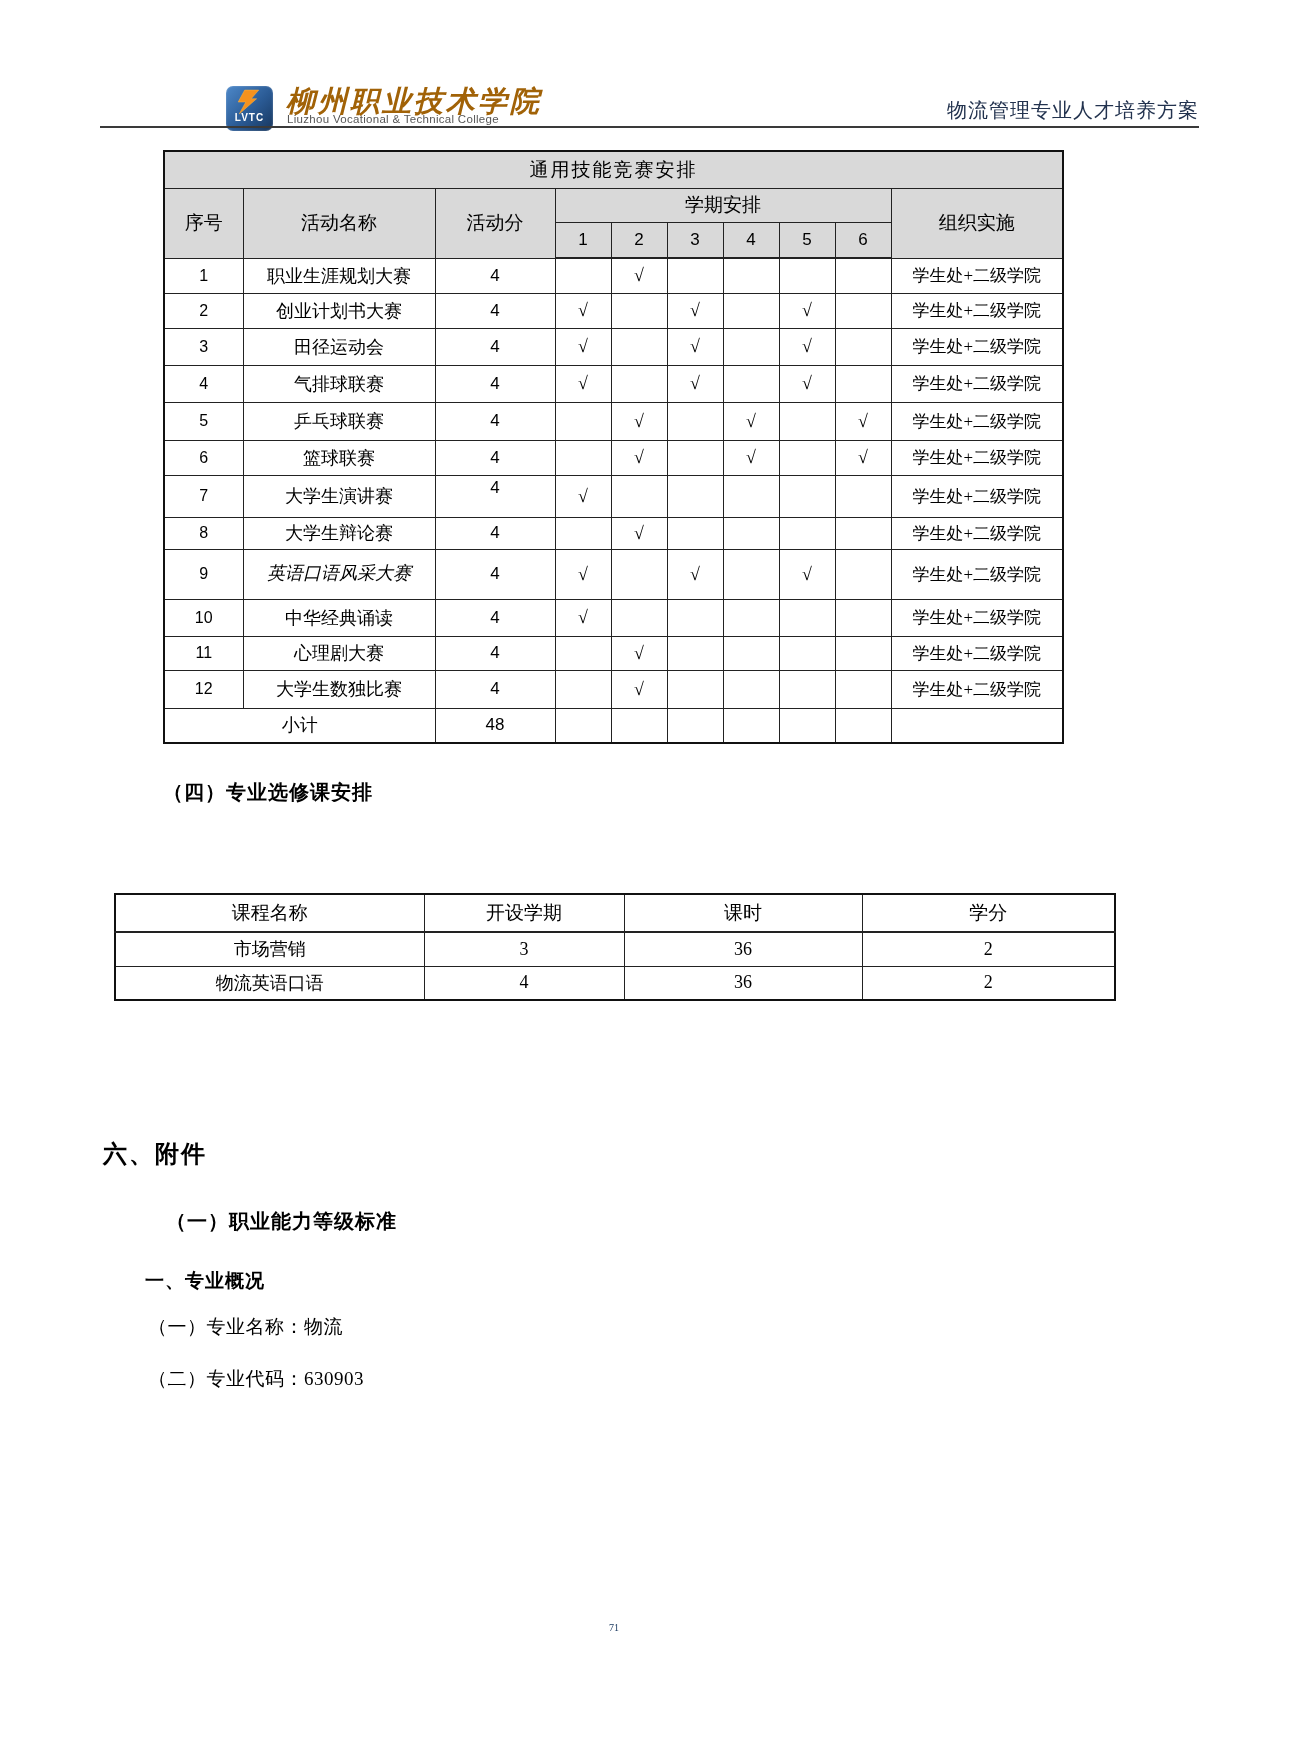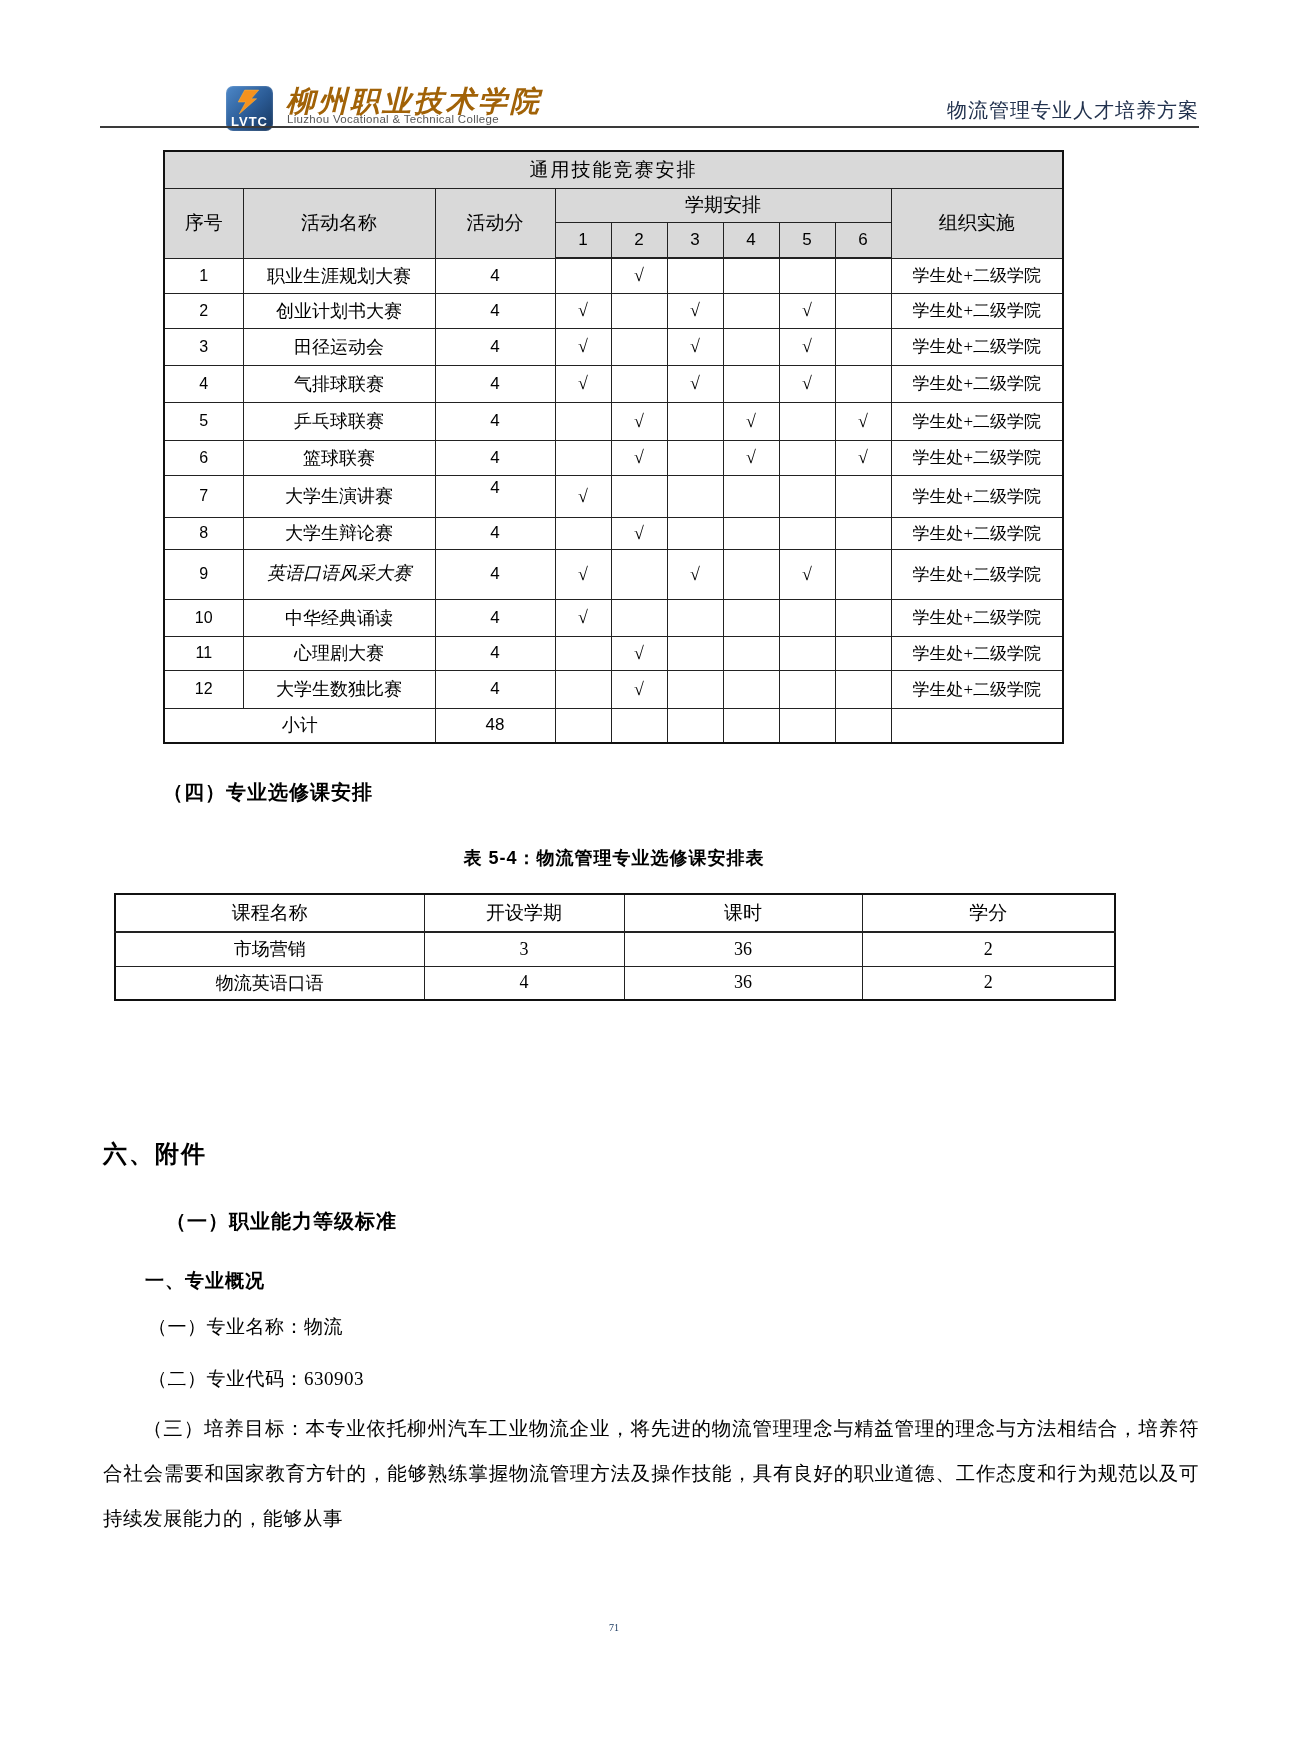--- a/index.html
+++ b/index.html
@@ -5,22 +5,22 @@
   html,body{margin:0;padding:0;background:#e8e8e8;}
   .page{position:relative;width:1299px;height:1754px;background:#ffffff;margin:0 auto;
         font-family:"Liberation Serif","DejaVu Serif",serif;color:#000;overflow:hidden;}
   .abs{position:absolute;}
 
   
   .logo{left:226px;top:86px;width:47px;height:45px;border-radius:7px;
         background:linear-gradient(135deg,#4d88c9 0%,#2a5a94 55%,#17365d 100%);
         box-shadow:inset 0 0 2px rgba(255,255,255,.4);}
   .logo svg{position:absolute;left:9px;top:3px;}
-  .logo-abbr{position:absolute;left:0;right:0;bottom:2px;text-align:center;color:#fff;
-        font-family:"Liberation Sans","DejaVu Sans",sans-serif;font-size:13px;font-weight:bold;letter-spacing:1px;}
+  .logo-abbr{position:absolute;left:0;right:0;bottom:8px;text-align:center;color:#fff;
+        font-family:"Liberation Sans","DejaVu Sans",sans-serif;font-size:10px;font-weight:bold;letter-spacing:1px;}
   .college-zh{left:286px;top:82px;font-size:29px;font-weight:bold;font-style:italic;
         color:#a16207;letter-spacing:3px;white-space:nowrap;}
   .college-en{left:287px;top:113px;font-size:11.5px;color:#575757;
         font-family:"Liberation Sans","DejaVu Sans",sans-serif;letter-spacing:.3px;white-space:nowrap;}
   .doc-title{right:100px;top:97px;font-size:20px;color:#22324e;letter-spacing:1px;white-space:nowrap;}
   .header-rule{left:100px;top:126px;width:1099px;height:2px;background:#3a3a3a;}
 
   
   table{border-collapse:collapse;table-layout:fixed;}
   .t1{left:163px;top:150px;width:899px;border:2px solid #111;}
@@ -260,21 +260,20 @@
           <td class="c-chk"></td>
           <td class="c-chk"></td>
           <td class="c-chk"></td>
           <td class="c-chk"></td>
           <td class="c-org"></td>
         </tr>
       </tbody>
   </table>
 
   <div class="abs h-sans h4">（四）专业选修课安排</div>
-  <div class="abs h-sans t2-caption">表 5-4：物流管理专业选修课安排表</div>
   <table class="abs t2">
     <colgroup>
       <col style="width:309px">
         <col style="width:200px">
         <col style="width:238px">
         <col style="width:253px">
     </colgroup>
     <thead>
         <tr style="height:38px" id="t2-head">
           <th>课程名称</th>
@@ -297,16 +296,15 @@
           <td>2</td>
         </tr>
       </tbody>
   </table>
 
   <div class="abs h-sans h6">六、附件</div>
   <div class="abs h-sans h-ability">（一）职业能力等级标准</div>
   <div class="abs h-sans h-overview">一、专业概况</div>
   <div class="abs item item1">（一）专业名称：物流</div>
   <div class="abs item item2">（二）专业代码：630903</div>
-  <div class="abs para">（三）培养目标：本专业依托柳州汽车工业物流企业，将先进的物流管理理念与精益管理的理念与方法相结合，培养符合社会需要和国家教育方针的，能够熟练掌握物流管理方法及操作技能，具有良好的职业道德、工作态度和行为规范以及可持续发展能力的，能够从事</div>
 
   <div class="abs pageno">71</div>
 </div>
 
 </body></html>

